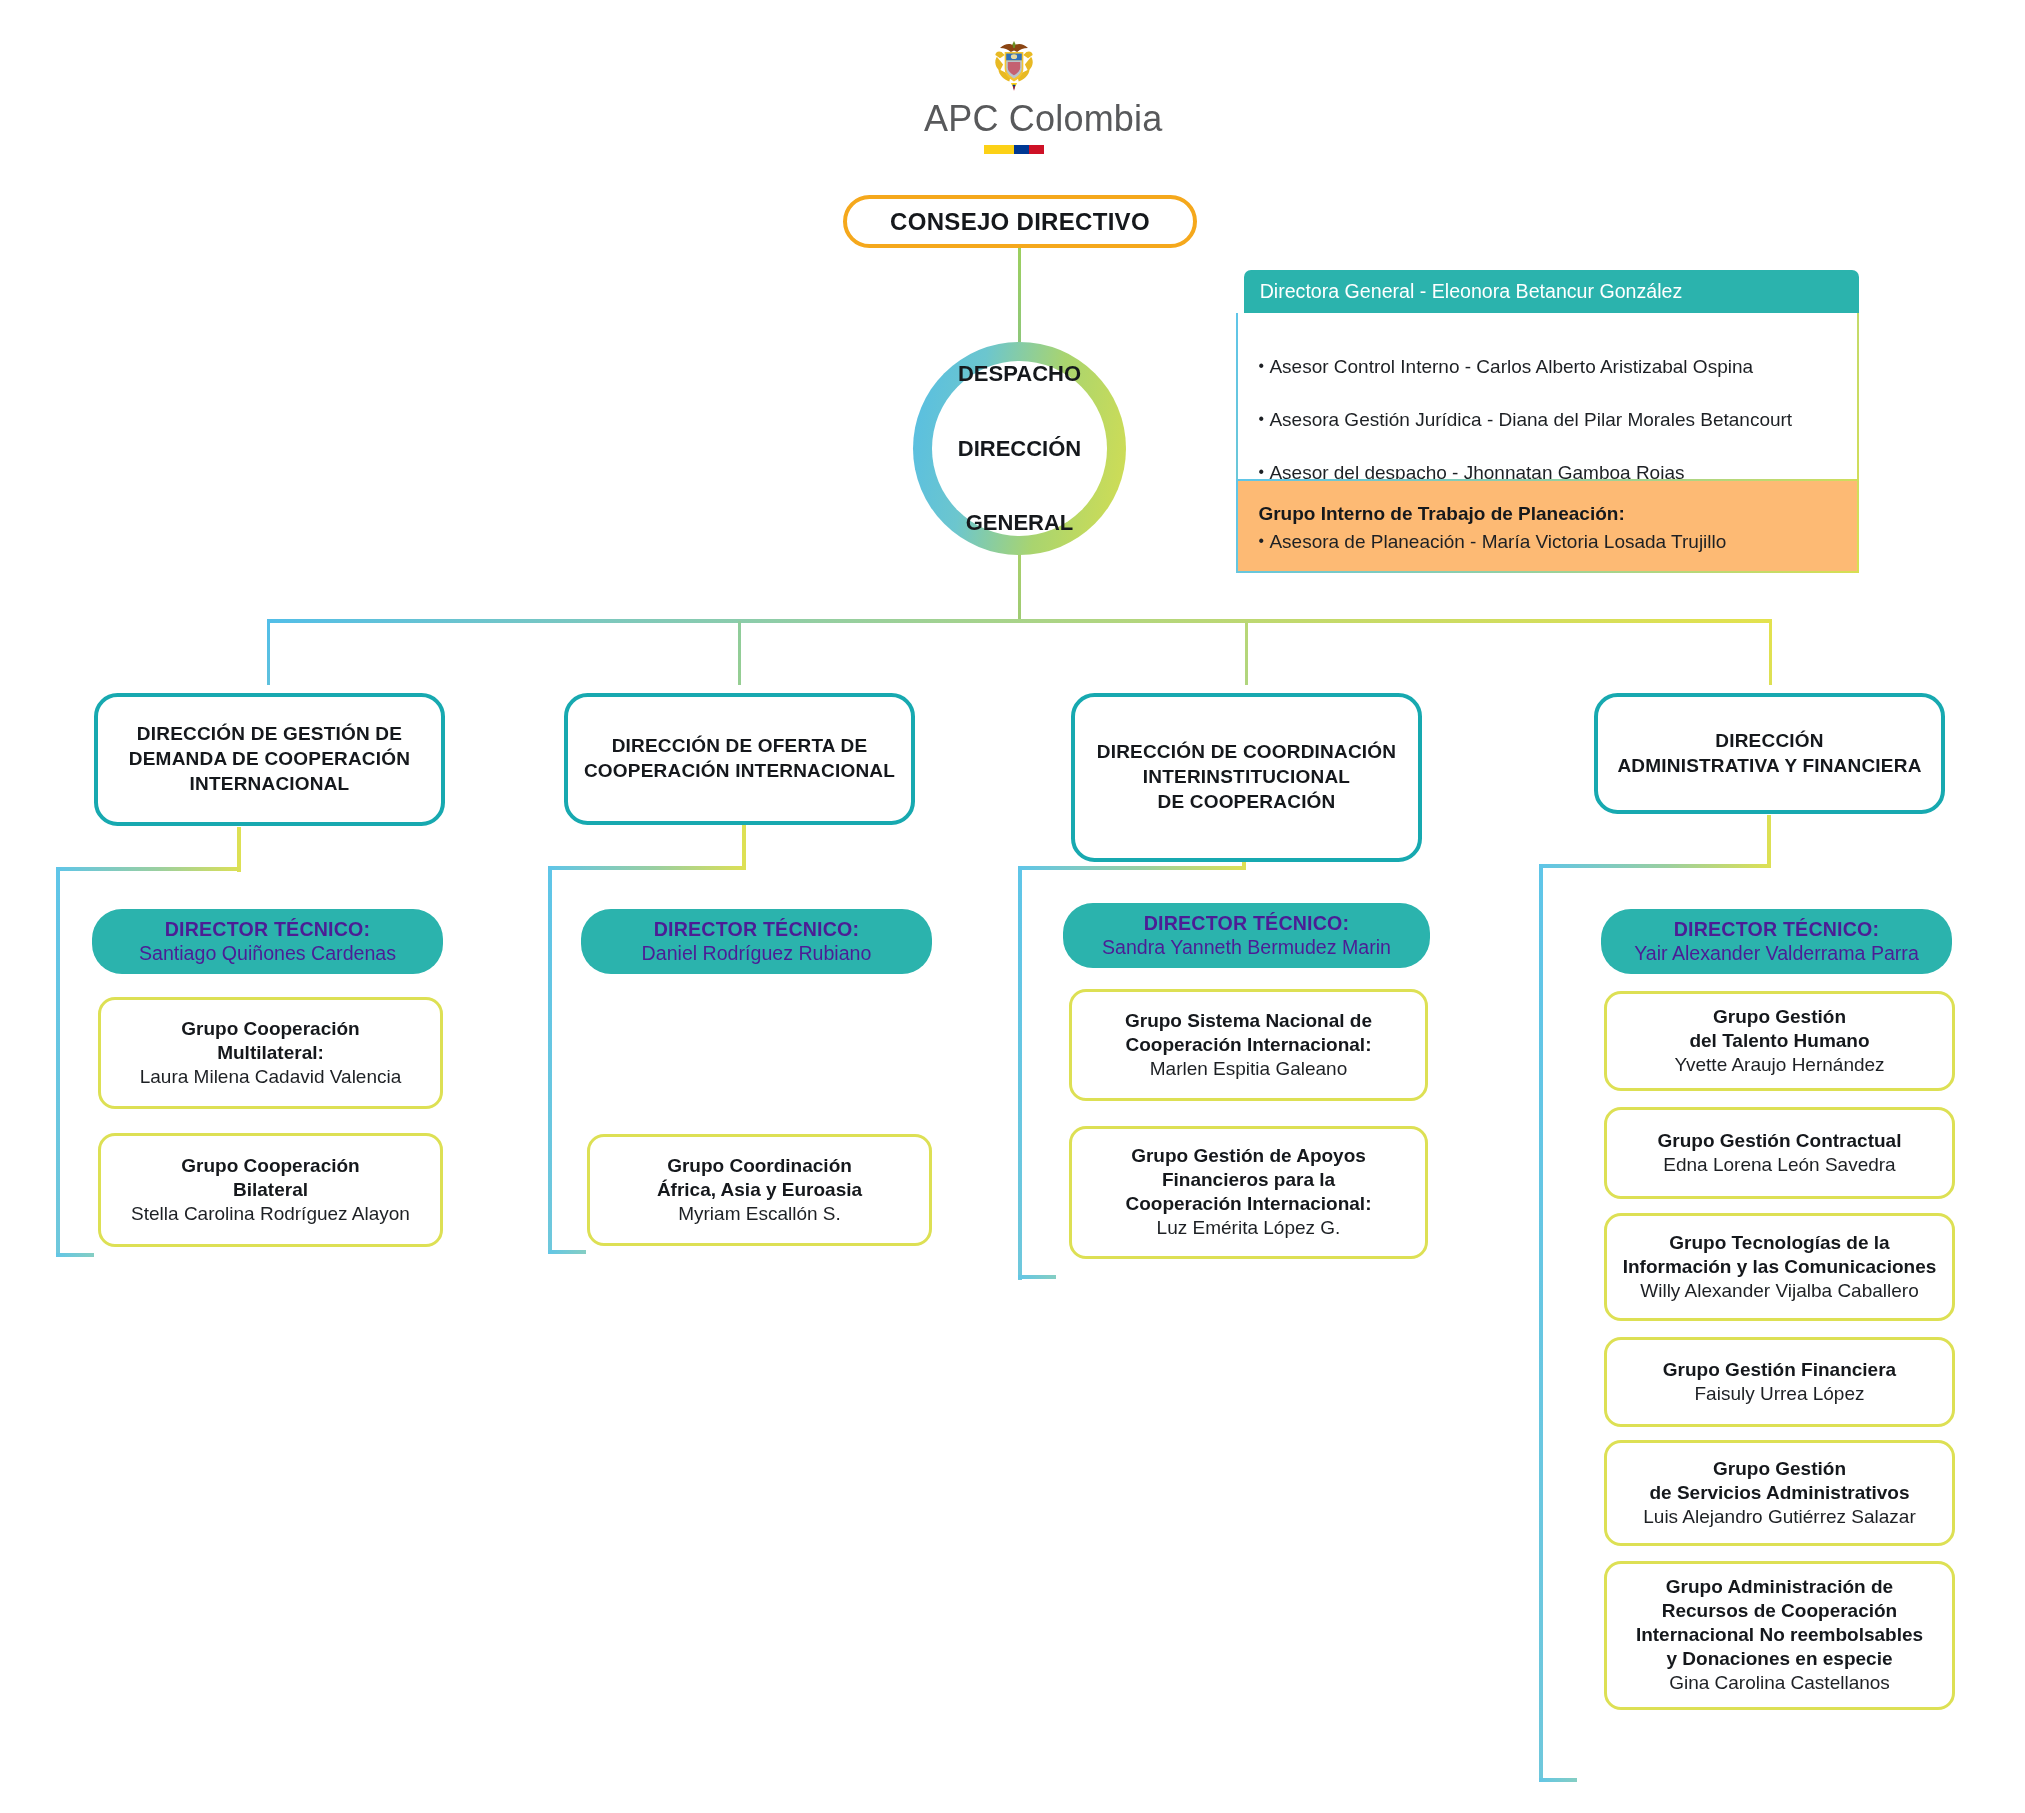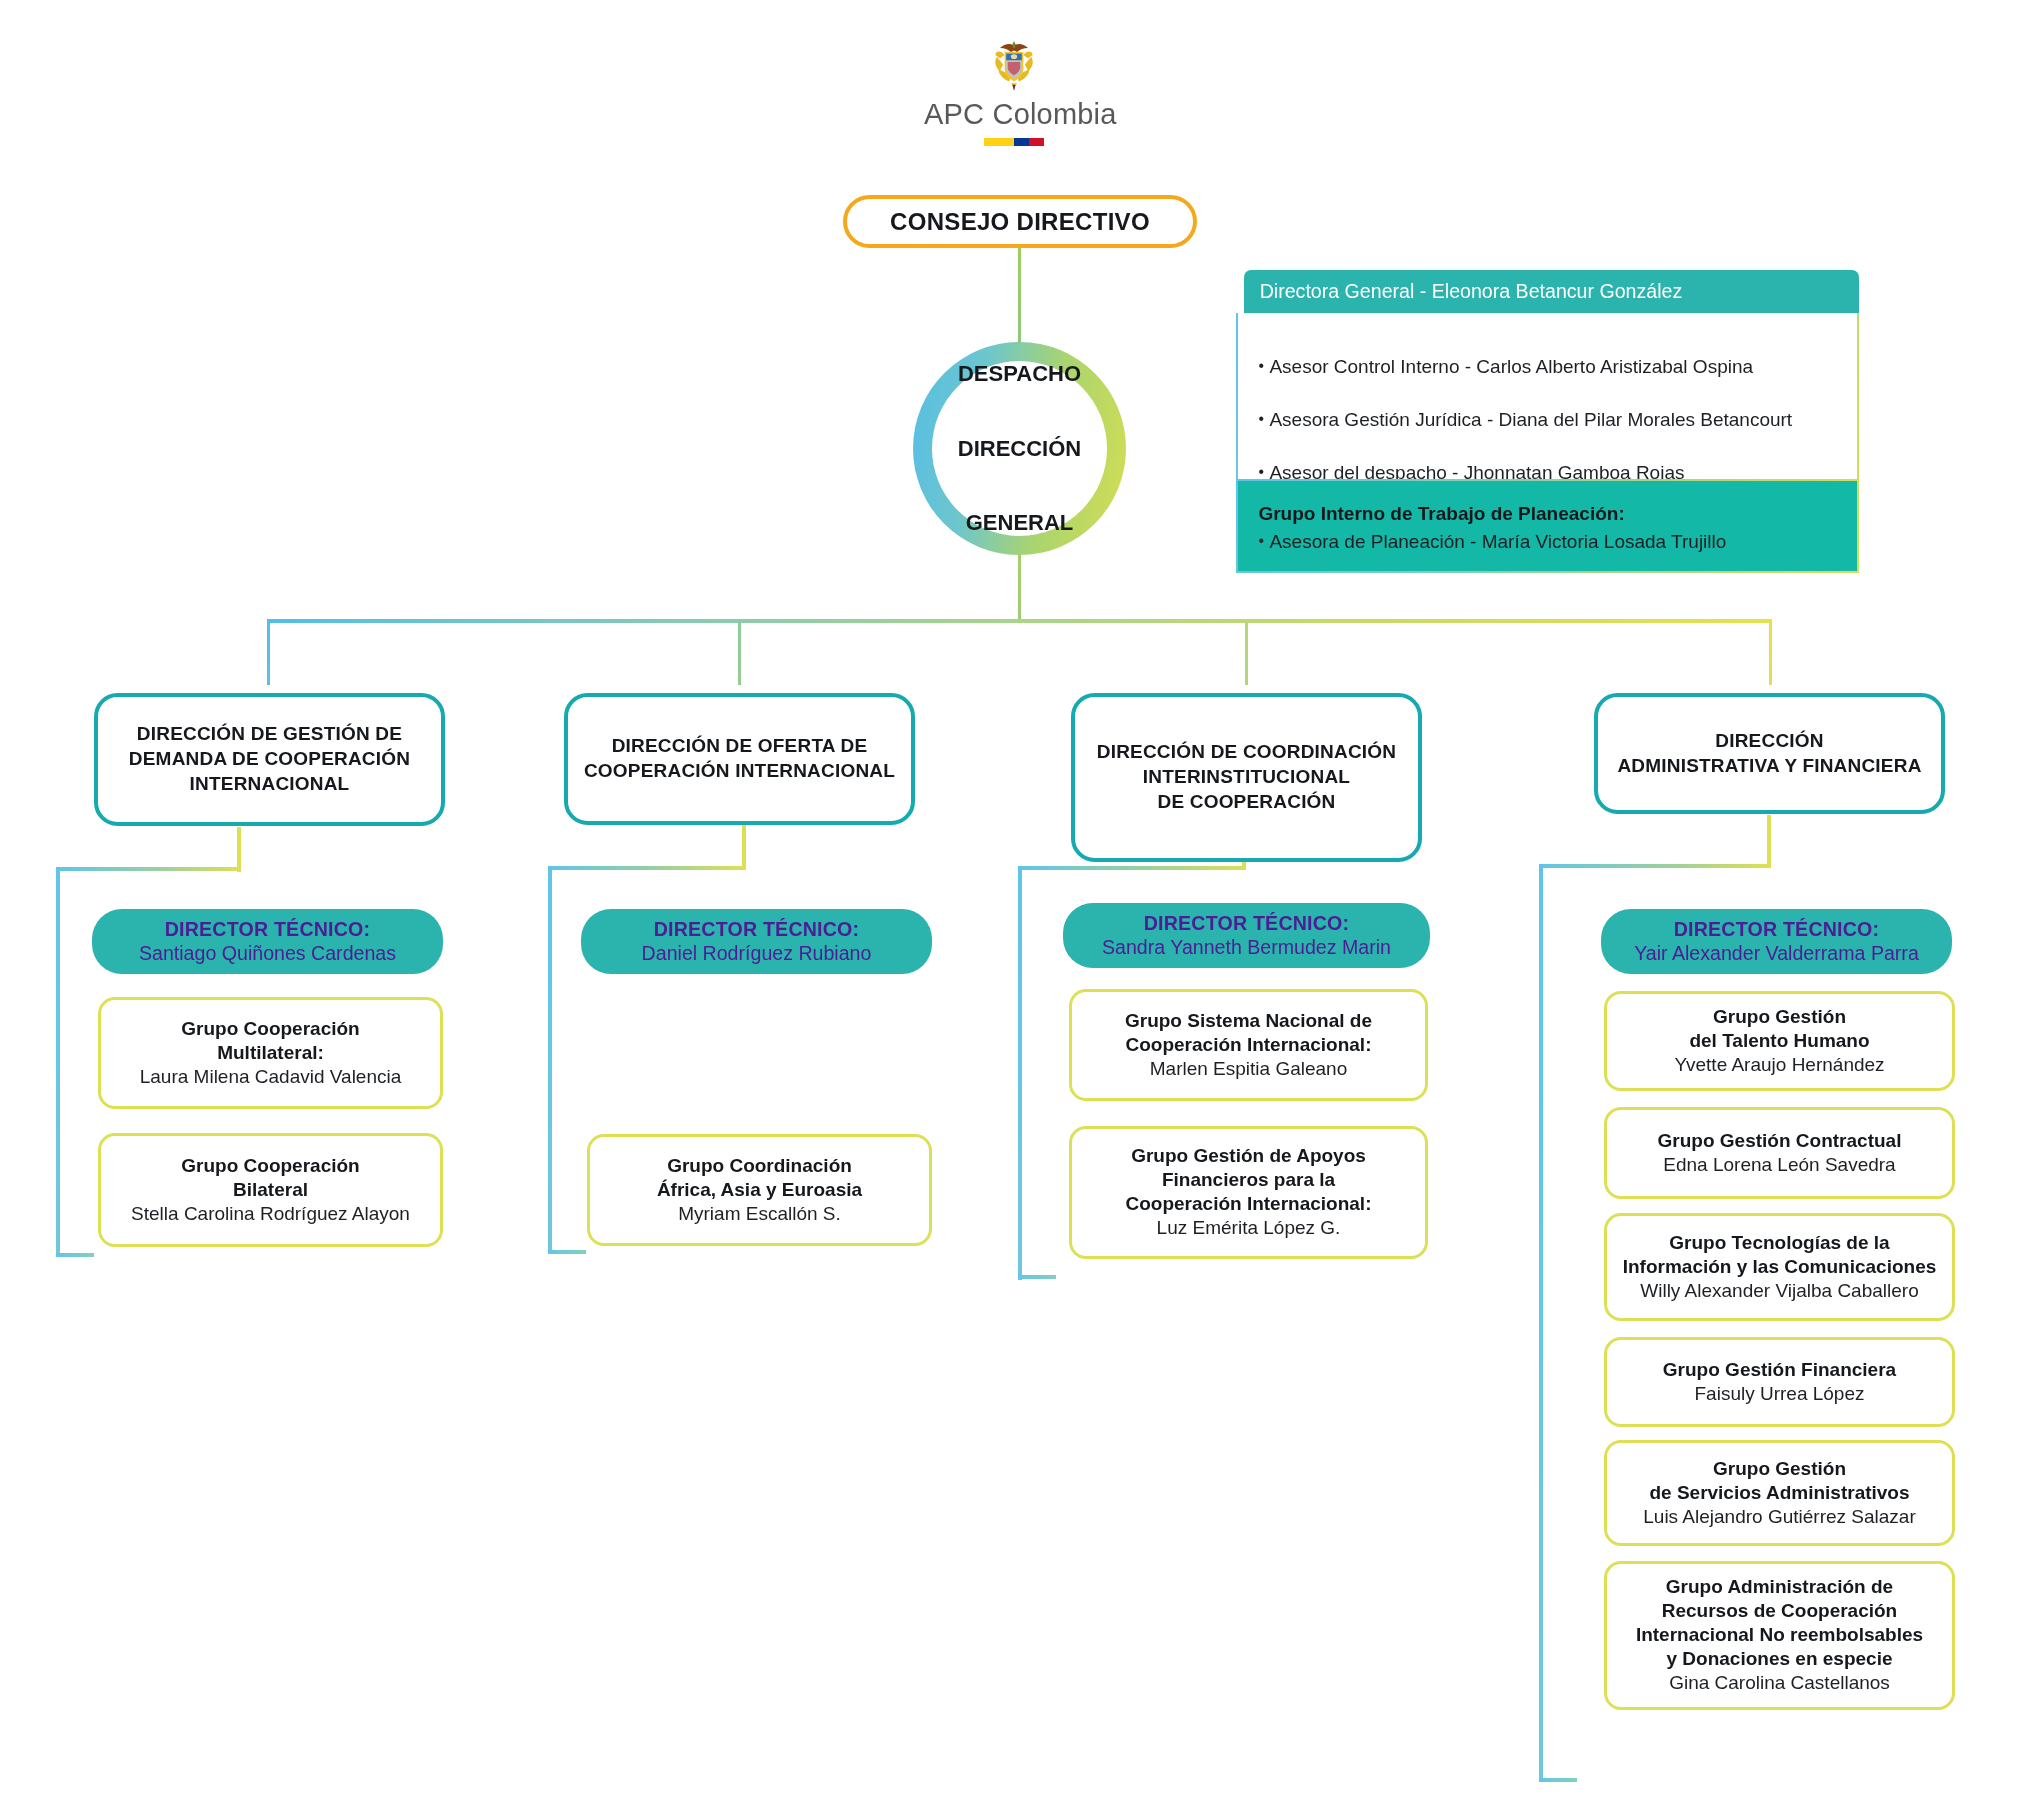--- a/index.html
+++ b/index.html
@@ -19,21 +19,21 @@
 
   
   #logo-block {
     position: absolute;
     left: 924px; top: 38px;
     width: 180px;
     text-align: center;
   }
   #logo-shield { width: 50px; height: 56px; display: block; margin: 0 auto 4.7px; }
   #logo-wordmark {
-    font-size: 29px;
+    font-size: 36px;
     color: #58595b;
     letter-spacing: 0.2px;
     line-height: 1.1;
     white-space: nowrap;
   }
   #logo-flag {
     margin: 7px auto 0;
     width: 60px; height: 8.6px;
     display: flex;
   }
@@ -127,21 +127,21 @@
   }
   .adv-item .bullet { font-size: 15.7px; vertical-align: 1.6px; margin-right: 5.5px; }
 
   #planeacion-panel {
     position: absolute;
     left: 1236px; top: 479px;
     width: 623px; height: 94px;
     border: 2.4px solid;
     border-image: linear-gradient(115deg, #5FC5E8 0%, #8FCFA8 45%, #D8DF52 100%) 1;
     border-radius: 0;
-    background: #14b8a6;
+    background: #fdba74;
     padding: 20.4px 20.4px 0 20.4px;
   }
   #planeacion-title {
     font-size: 19px; font-weight: bold; color: #15181c; line-height: 1.4;
   }
   #planeacion-item {
     font-size: 19px; color: #1d2024; line-height: 1.45;
   }
   #planeacion-item .bullet { font-size: 15.7px; vertical-align: 1.6px; margin-right: 5.5px; }
 

